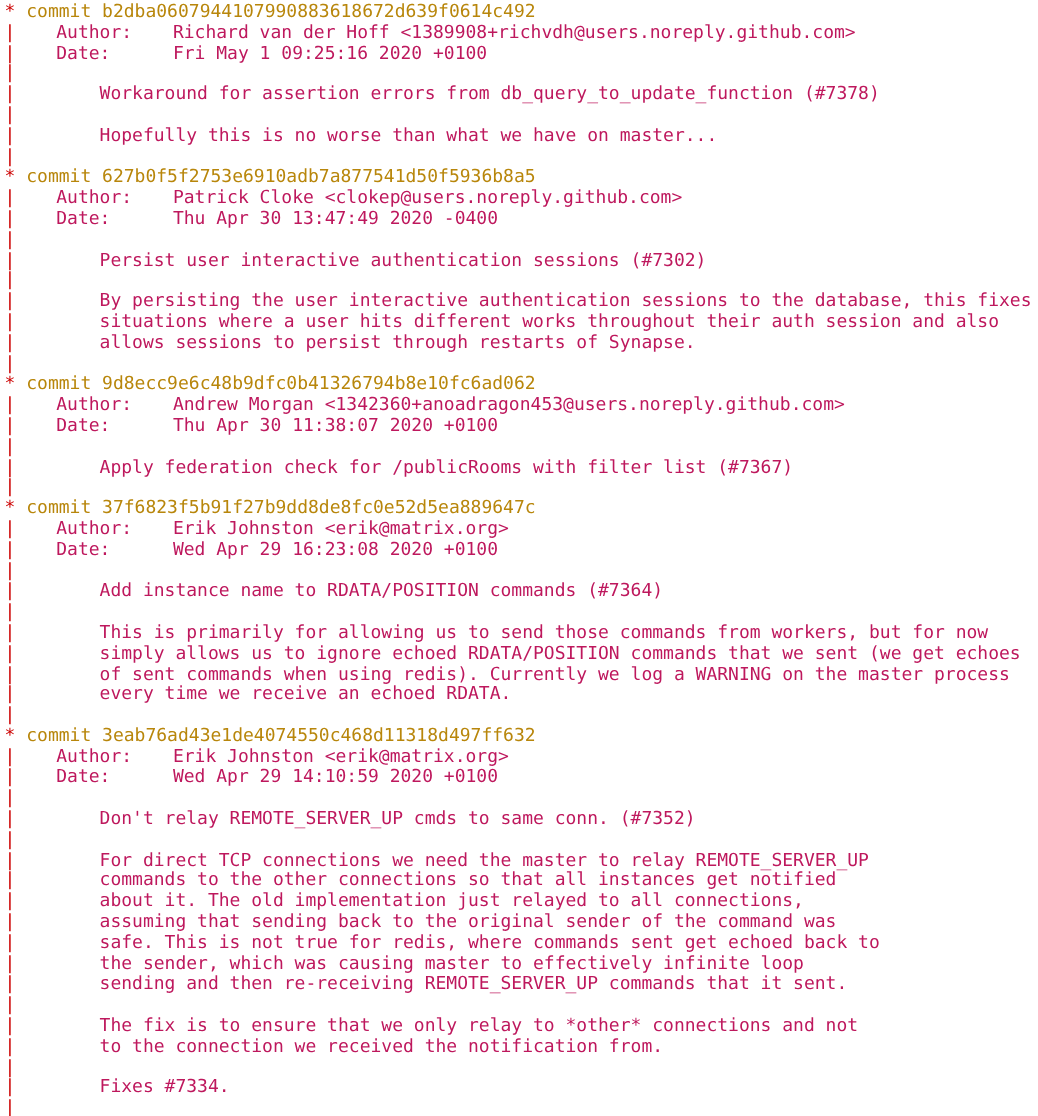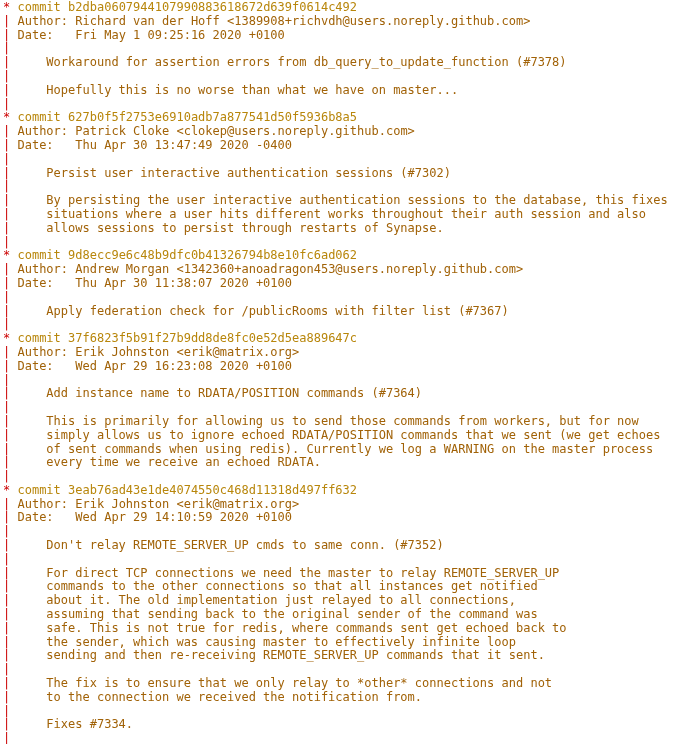--- a/index.html
+++ b/index.html
@@ -25,19 +25,20 @@
     height: 13.8px;
     white-space: pre;
   }
   .graph {
     color: #cc0000;
   }
   .commitline {
     color: #b8860b;
   }
   .plain {
-    color: #a16207;
+    color: #be185d;
+    margin-left: 20px;
   }
 </style>
 </head>
 <body>
 
 <div class="terminal" id="terminal"><div class="line"><span class="graph">*</span> <span class="commitline">commit</span> <span class="commitline">b2dba0607944107990883618672d639f0614c492</span></div><div class="line"><span class="graph">|</span> <span class="plain">Author:</span> <span class="plain">Richard van der Hoff &lt;1389908+richvdh@users.noreply.github.com&gt;</span></div><div class="line"><span class="graph">|</span> <span class="plain">Date:</span>   <span class="plain">Fri May 1 09:25:16 2020 +0100</span></div><div class="line"><span class="graph">|</span></div><div class="line"><span class="graph">|</span>     <span class="plain">Workaround for assertion errors from db_query_to_update_function (#7378)</span></div><div class="line"><span class="graph">|</span></div><div class="line"><span class="graph">|</span>     <span class="plain">Hopefully this is no worse than what we have on master...</span></div><div class="line"><span class="graph">|</span></div><div class="line"><span class="graph">*</span> <span class="commitline">commit</span> <span class="commitline">627b0f5f2753e6910adb7a877541d50f5936b8a5</span></div><div class="line"><span class="graph">|</span> <span class="plain">Author:</span> <span class="plain">Patrick Cloke &lt;clokep@users.noreply.github.com&gt;</span></div><div class="line"><span class="graph">|</span> <span class="plain">Date:</span>   <span class="plain">Thu Apr 30 13:47:49 2020 -0400</span></div><div class="line"><span class="graph">|</span></div><div class="line"><span class="graph">|</span>     <span class="plain">Persist user interactive authentication sessions (#7302)</span></div><div class="line"><span class="graph">|</span></div><div class="line"><span class="graph">|</span>     <span class="plain">By persisting the user interactive authentication sessions to the database, this fixes</span></div><div class="line"><span class="graph">|</span>     <span class="plain">situations where a user hits different works throughout their auth session and also</span></div><div class="line"><span class="graph">|</span>     <span class="plain">allows sessions to persist through restarts of Synapse.</span></div><div class="line"><span class="graph">|</span></div><div class="line"><span class="graph">*</span> <span class="commitline">commit</span> <span class="commitline">9d8ecc9e6c48b9dfc0b41326794b8e10fc6ad062</span></div><div class="line"><span class="graph">|</span> <span class="plain">Author:</span> <span class="plain">Andrew Morgan &lt;1342360+anoadragon453@users.noreply.github.com&gt;</span></div><div class="line"><span class="graph">|</span> <span class="plain">Date:</span>   <span class="plain">Thu Apr 30 11:38:07 2020 +0100</span></div><div class="line"><span class="graph">|</span></div><div class="line"><span class="graph">|</span>     <span class="plain">Apply federation check for /publicRooms with filter list (#7367)</span></div><div class="line"><span class="graph">|</span></div><div class="line"><span class="graph">*</span> <span class="commitline">commit</span> <span class="commitline">37f6823f5b91f27b9dd8de8fc0e52d5ea889647c</span></div><div class="line"><span class="graph">|</span> <span class="plain">Author:</span> <span class="plain">Erik Johnston &lt;erik@matrix.org&gt;</span></div><div class="line"><span class="graph">|</span> <span class="plain">Date:</span>   <span class="plain">Wed Apr 29 16:23:08 2020 +0100</span></div><div class="line"><span class="graph">|</span></div><div class="line"><span class="graph">|</span>     <span class="plain">Add instance name to RDATA/POSITION commands (#7364)</span></div><div class="line"><span class="graph">|</span></div><div class="line"><span class="graph">|</span>     <span class="plain">This is primarily for allowing us to send those commands from workers, but for now</span></div><div class="line"><span class="graph">|</span>     <span class="plain">simply allows us to ignore echoed RDATA/POSITION commands that we sent (we get echoes</span></div><div class="line"><span class="graph">|</span>     <span class="plain">of sent commands when using redis). Currently we log a WARNING on the master process</span></div><div class="line"><span class="graph">|</span>     <span class="plain">every time we receive an echoed RDATA.</span></div><div class="line"><span class="graph">|</span></div><div class="line"><span class="graph">*</span> <span class="commitline">commit</span> <span class="commitline">3eab76ad43e1de4074550c468d11318d497ff632</span></div><div class="line"><span class="graph">|</span> <span class="plain">Author:</span> <span class="plain">Erik Johnston &lt;erik@matrix.org&gt;</span></div><div class="line"><span class="graph">|</span> <span class="plain">Date:</span>   <span class="plain">Wed Apr 29 14:10:59 2020 +0100</span></div><div class="line"><span class="graph">|</span></div><div class="line"><span class="graph">|</span>     <span class="plain">Don't relay REMOTE_SERVER_UP cmds to same conn. (#7352)</span></div><div class="line"><span class="graph">|</span></div><div class="line"><span class="graph">|</span>     <span class="plain">For direct TCP connections we need the master to relay REMOTE_SERVER_UP</span></div><div class="line"><span class="graph">|</span>     <span class="plain">commands to the other connections so that all instances get notified</span></div><div class="line"><span class="graph">|</span>     <span class="plain">about it. The old implementation just relayed to all connections,</span></div><div class="line"><span class="graph">|</span>     <span class="plain">assuming that sending back to the original sender of the command was</span></div><div class="line"><span class="graph">|</span>     <span class="plain">safe. This is not true for redis, where commands sent get echoed back to</span></div><div class="line"><span class="graph">|</span>     <span class="plain">the sender, which was causing master to effectively infinite loop</span></div><div class="line"><span class="graph">|</span>     <span class="plain">sending and then re-receiving REMOTE_SERVER_UP commands that it sent.</span></div><div class="line"><span class="graph">|</span></div><div class="line"><span class="graph">|</span>     <span class="plain">The fix is to ensure that we only relay to *other* connections and not</span></div><div class="line"><span class="graph">|</span>     <span class="plain">to the connection we received the notification from.</span></div><div class="line"><span class="graph">|</span></div><div class="line"><span class="graph">|</span>     <span class="plain">Fixes #7334.</span></div><div class="line"><span class="graph">|</span></div></div>
 
 </body></html>

